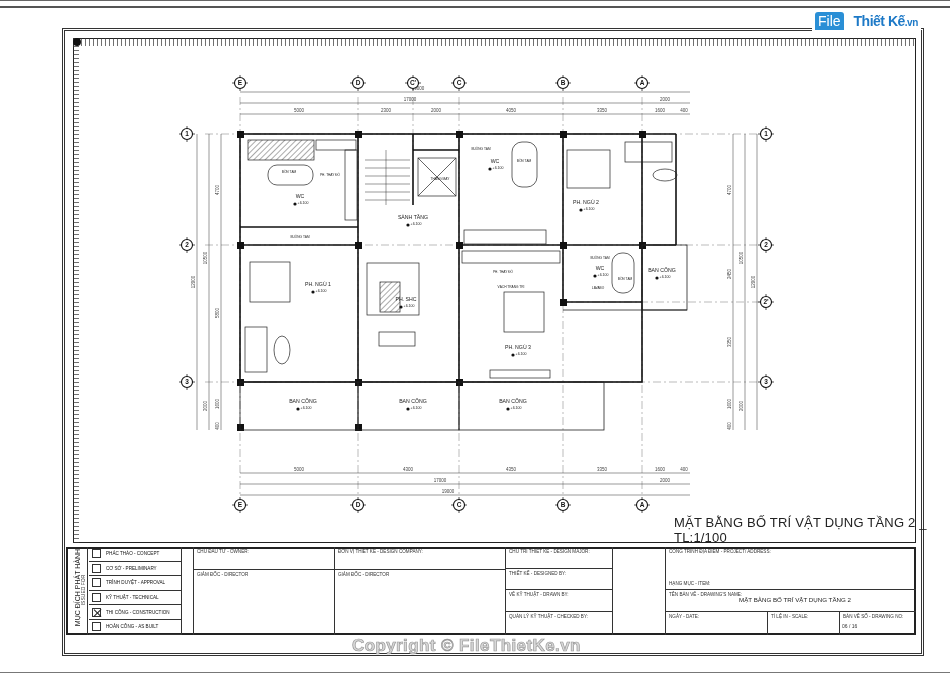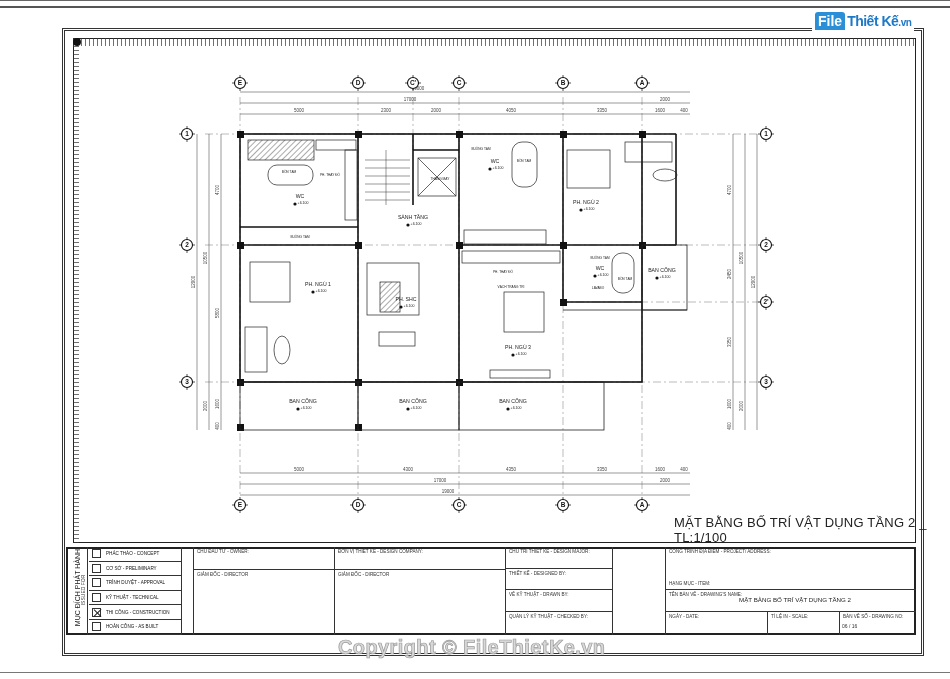--- a/index.html
+++ b/index.html
@@ -10,22 +10,22 @@
   .page-border-top { position:absolute; left:0; top:6px; width:950px; height:2px; background:#555; }
   .sheet { position: absolute; left: 62px; top: 28px; width: 862px; height: 628px; border: 3px double #333; background:#fff; }
   .inner { position: absolute; left: 73px; top: 38px; width: 843px; height: 505px; border: 1px solid #222; }
   .ruler-top { position:absolute; left:73px; top:38px; width:843px; height:8px;
      background: repeating-linear-gradient(90deg, #333 0 1px, transparent 1px 4px); opacity:.7; }
   .ruler-left { position:absolute; left:73px; top:38px; width:6px; height:505px;
      background: repeating-linear-gradient(0deg, #333 0 1px, transparent 1px 4px); opacity:.7; }
   .corner-dot { position:absolute; left:73px; top:38px; width:8px; height:8px; background:#111; border-radius:50%; }
 
   .logo { position:absolute; left:812px; top:10px; height:22px; display:flex; align-items:center; gap:2px; background:#fff; padding:0 3px; }
-  .logo .file { background:#2a8fd6; color:#fff; font-weight:bold; font-size:14px; padding:0 3px; border-radius:3px 3px 0 0; line-height:18px; }
-  .logo .brand { color:#1d79c7; font-weight:bold; font-size:14px; letter-spacing:-0.5px; }
+  .logo .file { background:#2a8fd6; color:#fff; font-weight:normal; font-size:14px; padding:0 3px; border-radius:3px 3px 0 0; line-height:18px; }
+  .logo .brand { color:#1d79c7; font-weight:bold; font-size:14px; letter-spacing:-0.5px;margin-left:8px; }
   .logo .brand small { font-size:10px; }
 
   
   .plan { position:absolute; left:0; top:0; width:950px; height:679px; }
   .plan text { font-family: "Liberation Sans", sans-serif; }
 
   .plan-title { position:absolute; left:674px; top:515px; font-size:13px; letter-spacing:0.2px; color:#222; }
 
   
   .tb { position:absolute; left:66px; top:547px; width:850px; height:88px; border:2px solid #222; }
@@ -34,21 +34,21 @@
   .issued-vert .t1 { position:absolute; left:-30px; top:37px; width:82px; transform:rotate(-90deg); font-size:7px; text-align:center; color:#222; }
   .issued-vert .t2 { position:absolute; left:-22px; top:40px; width:78px; transform:rotate(-90deg); font-size:5px; text-align:center; color:#333; }
   .check-row { position:absolute; left:89px; width:93px; height:14.6px; border-bottom:1px solid #333; border-right:1px solid #333; display:flex; align-items:center; gap:5px; padding-left:3px; font-size:4.6px; }
   .cbox { width:9px; height:9px; border:1px solid #333; flex:none; position:relative; }
   .cbox.checked::before, .cbox.checked::after { content:""; position:absolute; left:3.5px; top:-1px; width:1.4px; height:10px; background:#222; }
   .cbox.checked::before { transform:rotate(45deg); }
   .cbox.checked::after { transform:rotate(-45deg); }
   .drawing-name { position:absolute; left:675px; top:596px; width:240px; text-align:center; font-size:6.2px; color:#222; }
   .drawing-no { position:absolute; left:842px; top:623px; font-size:5px; color:#333; }
 
-  .copyright { position:absolute; left:338px; top:636px; font-size:20px; font-weight:bold; color:#d8d8d8;
+  .copyright { position:absolute; left:352px; top:636px; font-size:17px; font-weight:bold; color:#d8d8d8;
      -webkit-text-stroke: 0.7px #999; letter-spacing:0.4px; }
   .bottom-line { position:absolute; left:0; top:672px; width:950px; height:1px; background:#777; }
 </style>
 </head>
 <body>
 
 <div class="frame-outer"></div>
 <div class="page-border-top"></div>
 <div class="sheet"></div>
 <div class="inner"></div>

